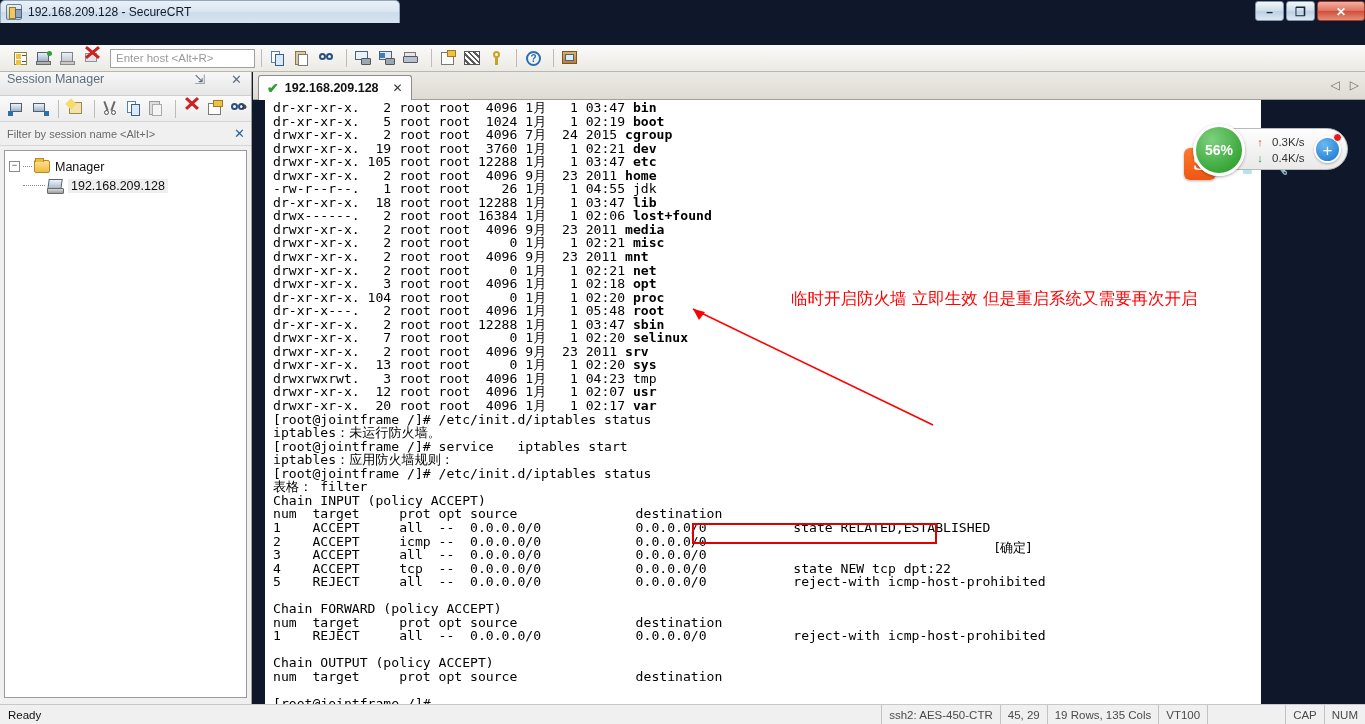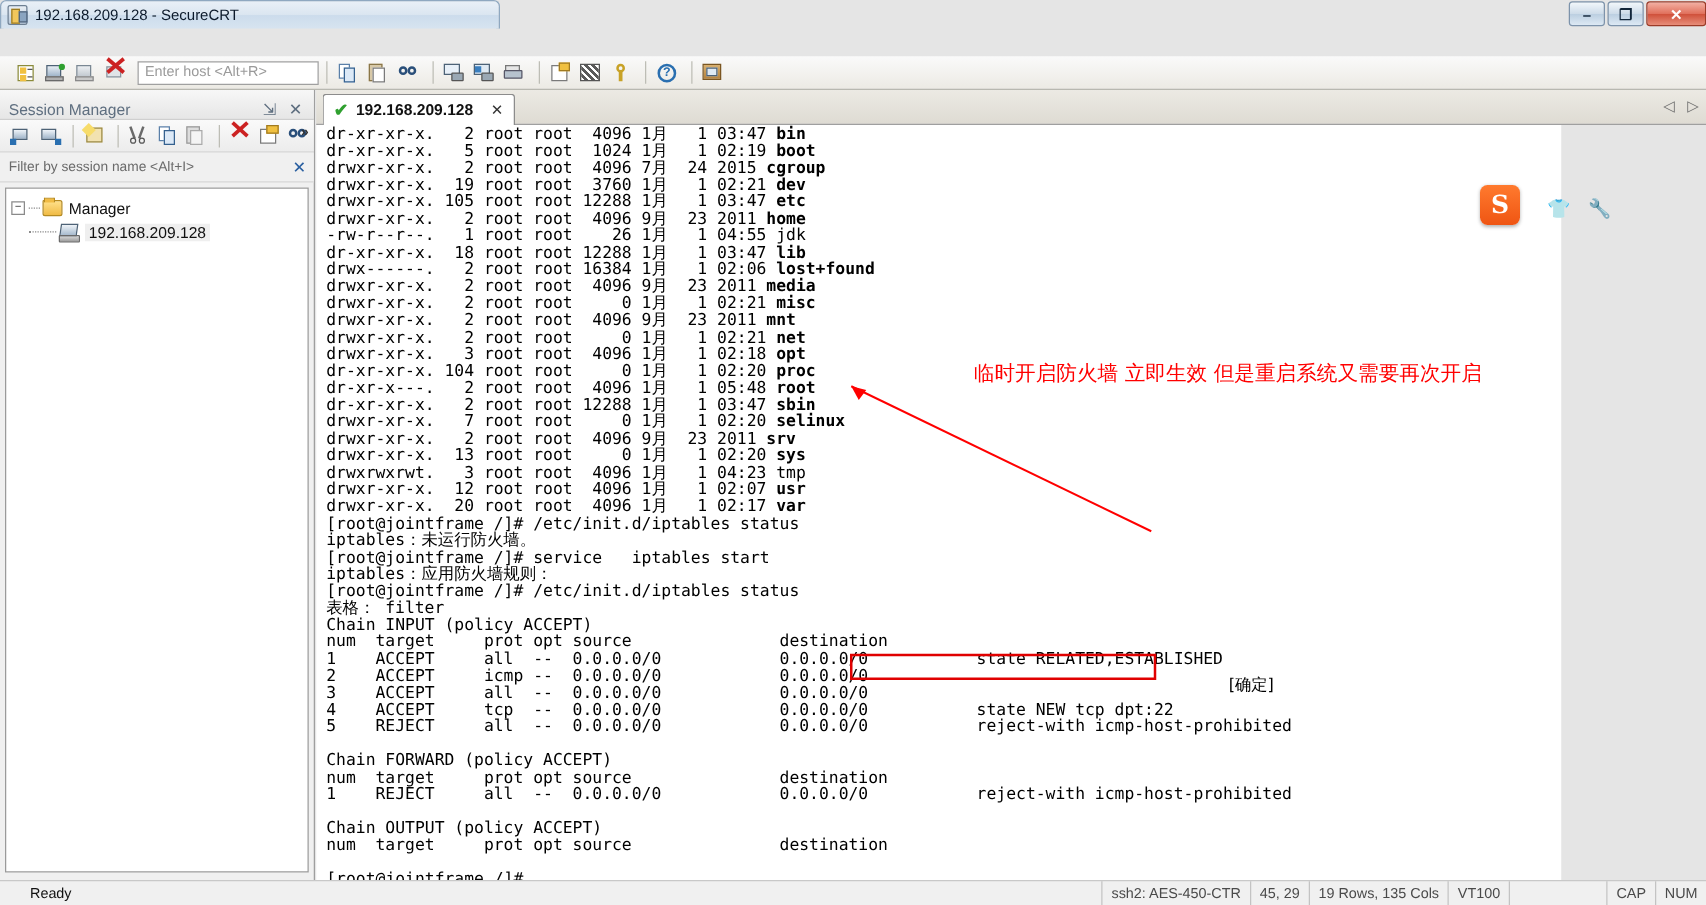--- a/index.html
+++ b/index.html
@@ -30,21 +30,21 @@
     background:#4c9a4c; border-radius:1px; opacity:.8;
   }
   .bg-tab b {
     position:absolute; left:20px; top:5px; height:8px; width:60%;
     background:#5a6b7d; opacity:.55; border-radius:1px;
   }
 
   
   .win {
     position: absolute; left: 0; top: 0; width: 1365px; height: 724px;
-    background: #e5e5e5;
+    background: #0f172a;
   }
   .titlebar {
     position: absolute; left: 0; top: 0; width: 400px; height: 23px;
     background: linear-gradient(180deg,#e9f0f7 0%, #dbe6f1 48%, #ccdcec 52%, #d7e4f0 100%);
     border: 1px solid #8fa8c0; border-bottom: none;
     border-radius: 5px 5px 0 0;
     display: flex; align-items: center; padding-left: 5px;
   }
   .title-icon {
     width: 16px; height: 16px; margin-right: 6px; position: relative;
@@ -115,23 +115,23 @@
   
   .ic { position: absolute; }
   .ic-sq  { width:5px; height:5px; }
 
   
   .sessmgr {
     position: absolute; left: 0; top: 72px; width: 252px; height: 632px;
     background: #f0f0f0; border-right: 1px solid #9f9f9f;
   }
   .sm-head {
-    height: 24px; display: flex; align-items: flex-end;
+    height: 24px; display: flex; align-items: flex-start;
     background: linear-gradient(180deg,#f7f7f7,#e6e6e6);
-    padding: 0 4px 0 7px; border-bottom: 1px solid #cfcfcf;
+    padding: 0 4px 0 7px; border-bottom: 1px solid #cfcfcf; gap: 16px;
   }
   .sm-title { font-size: 12.5px; color: #5f6f80; flex: 1; }
   .sm-pin, .sm-x { font-size: 13px; color: #5f6f80; padding: 0 5px; cursor: default; }
   .sm-toolbar {
     height: 26px; display: flex; align-items: center; padding-left: 6px;
     background: linear-gradient(180deg,#fafafa,#ececec);
     border-bottom: 1px solid #d6d6d6; position: relative;
   }
   .sm-more { position:absolute; right:4px; top:4px; font-size:11px; color:#333; font-weight:bold;}
   .sm-filter {
@@ -189,21 +189,21 @@
     display: flex; align-items: center; padding: 0 8px;
   }
   .tab-check { color: #2fa02f; font-size: 14px; font-weight: bold; margin-right: 6px; }
   .tab-label { font-size: 12.5px; color: #111; font-weight: bold; }
   .tab-close { font-size: 12px; color: #333; margin-left: 14px; cursor: default; }
   .tabnav { position: absolute; right: 6px; top: 6px; display: flex; gap: 10px; }
   .tabnav div { font-size: 12px; color: #6f6f6f; cursor: default; }
 
   
   .terminal {
-    position: absolute; left: 253px; top: 100px; width: 996px; height: 604px;
+    position: absolute; left: 265px; top: 100px; width: 996px; height: 604px;
     background: #ffffff; overflow: hidden;
   }
   .term-inner {
     position: absolute; left: 8px; top: 1px;
     font-family: "DejaVu Sans Mono", "Liberation Mono", monospace;
     font-size: 13.1px;
     line-height: 13.55px;
     color: #000;
     white-space: pre;
   }
@@ -273,21 +273,21 @@
   }
   .traybits { position: absolute; left: 1238px; top: 158px; display: flex; gap: 14px; }
   .traybits div { font-size: 15px; color: #2b86d6; }
 
   
   .statusbar {
     position: absolute; left: 0; bottom: 0; width: 1365px; height: 20px;
     background: #f0f0f0; border-top: 1px solid #c8c8c8;
     display: flex; align-items: center; font-size: 11.5px; color: #111;
   }
-  .sb-ready { padding-left: 24px; flex: 1; }
+  .sb-ready { padding-left: 8px; flex: 1; }
   .sb-cell {
     border-left: 1px solid #c3c3c3; height: 20px;
     display: flex; align-items: center; padding: 0 7px; white-space: nowrap;
   }
   .sb-small { color: #4a4a4a; }
 </style>
 </head>
 <body>
 
 <div id="app">
@@ -502,20 +502,37 @@
         </svg>
       </div>
       <div class="redbox"></div>
       <div class="confirm">[确定]</div>
     </div>
 
     <div class="sogou">S</div>
     <div class="traybits">
       <div>👕</div>
       <div>🔧</div>
+    </div>
+    <div class="speedwidget">
+      <div class="sw-circle">
+        <span>56%</span>
+      </div>
+      <div class="sw-rows">
+        <div class="sw-row">
+          <span class="sw-arrow sw-up">↑</span>
+          <span class="sw-val">0.3K/s</span>
+        </div>
+        <div class="sw-row">
+          <span class="sw-arrow sw-dn">↓</span>
+          <span class="sw-val">0.4K/s</span>
+        </div>
+      </div>
+      <div class="sw-plus">+</div>
+      <div class="sw-dot"></div>
     </div>
 
     <div class="statusbar">
       <div class="sb-ready">Ready</div>
       <div class="sb-cell sb-small">ssh2: AES-450-CTR</div>
       <div class="sb-cell sb-small">45, 29</div>
       <div class="sb-cell sb-small">19 Rows, 135 Cols</div>
       <div class="sb-cell sb-small">VT100</div>
       <div class="sb-cell" style="width:78px;"></div>
       <div class="sb-cell sb-small">CAP</div>

